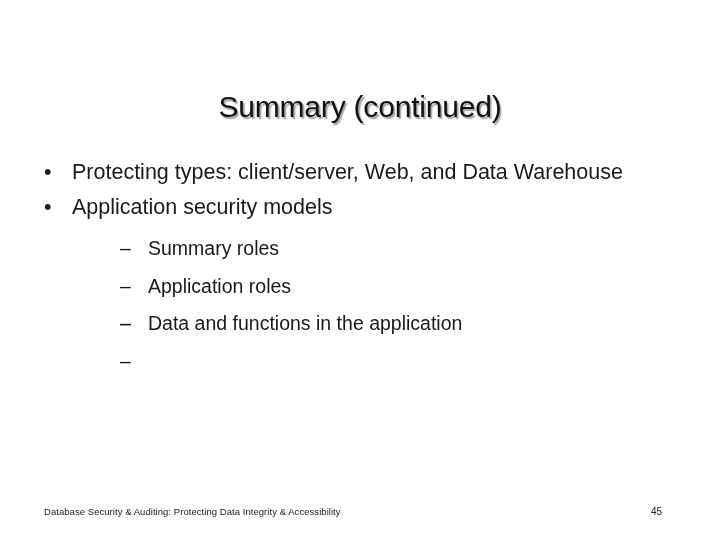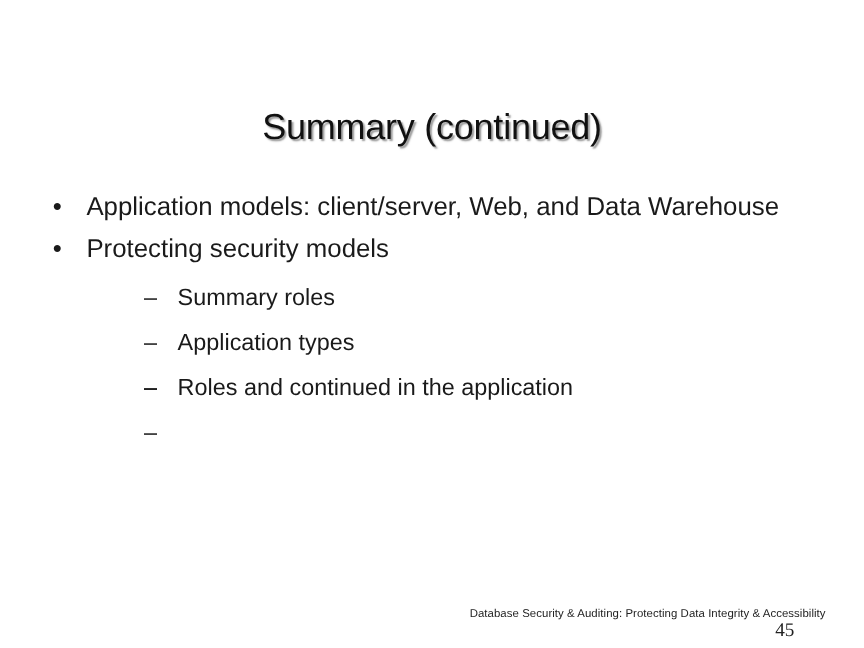--- a/index.html
+++ b/index.html
@@ -95,72 +95,70 @@
   }
 
   
   .footer {
     position: absolute;
     left: 44px;
     right: 32px;
     bottom: 20px;
     height: 14px;
     display: flex;
-    align-items: flex-end;
+    align-items: flex-start;
     justify-content: space-between;
-    flex-direction: column;
   }
   .footer-text {
     font-size: 9.5px;
     color: #222222;
     font-family: "Liberation Sans", sans-serif;
     letter-spacing: 0.05px;
     white-space: nowrap;
   }
   .page-number {
-    font-size: 16px;
+    font-size: 10px;
     color: #222222;
     padding-right: 26px;
-    font-family: Liberation Serif, serif;
   }
 </style>
 </head>
 <body>
 
 <div class="slide">
 
   <h1 class="slide-title">Summary (continued)</h1>
 
   <div class="body-area">
     <ul class="level1">
 
       <li class="bullet1">
         <span class="marker">•</span>
-        <span class="text">Application models: client/server, Web, and Data Warehouse</span>
+        <span class="text">Protecting types: client/server, Web, and Data Warehouse</span>
       </li>
 
       <li class="bullet1">
         <span class="marker">•</span>
-        <span class="text">Protecting security models</span>
+        <span class="text">Application security models</span>
 
         <ul class="level2">
           <li class="bullet2">
             <span class="marker">–</span>
             <span class="text">Summary roles</span>
           </li>
           <li class="bullet2">
             <span class="marker">–</span>
-            <span class="text">Application types</span>
+            <span class="text">Application roles</span>
           </li>
           <li class="bullet2">
             <span class="marker">–</span>
           </li>
           <li class="bullet2">
             <span class="marker">–</span>
-            <span class="text">Roles and continued in the application</span>
+            <span class="text">Data and functions in the application</span>
           </li>
           <li class="bullet2">
             <span class="marker">–</span>
           </li>
         </ul>
       </li>
 
     </ul>
   </div>
 

